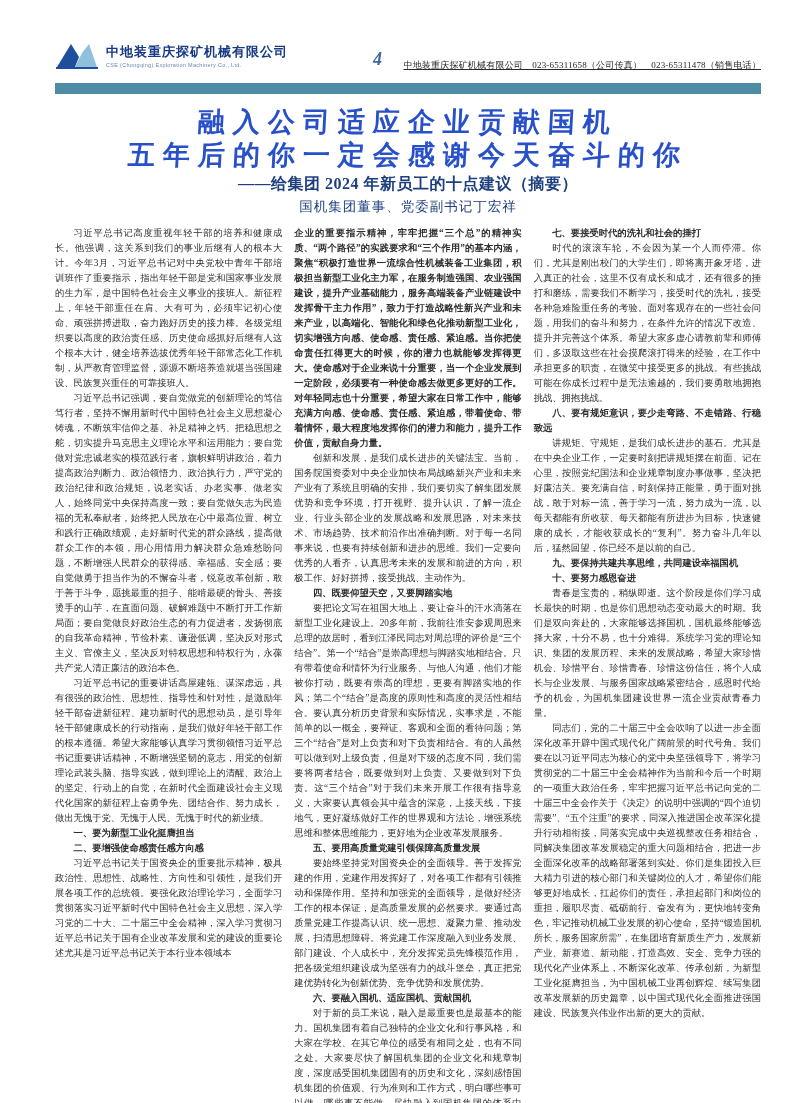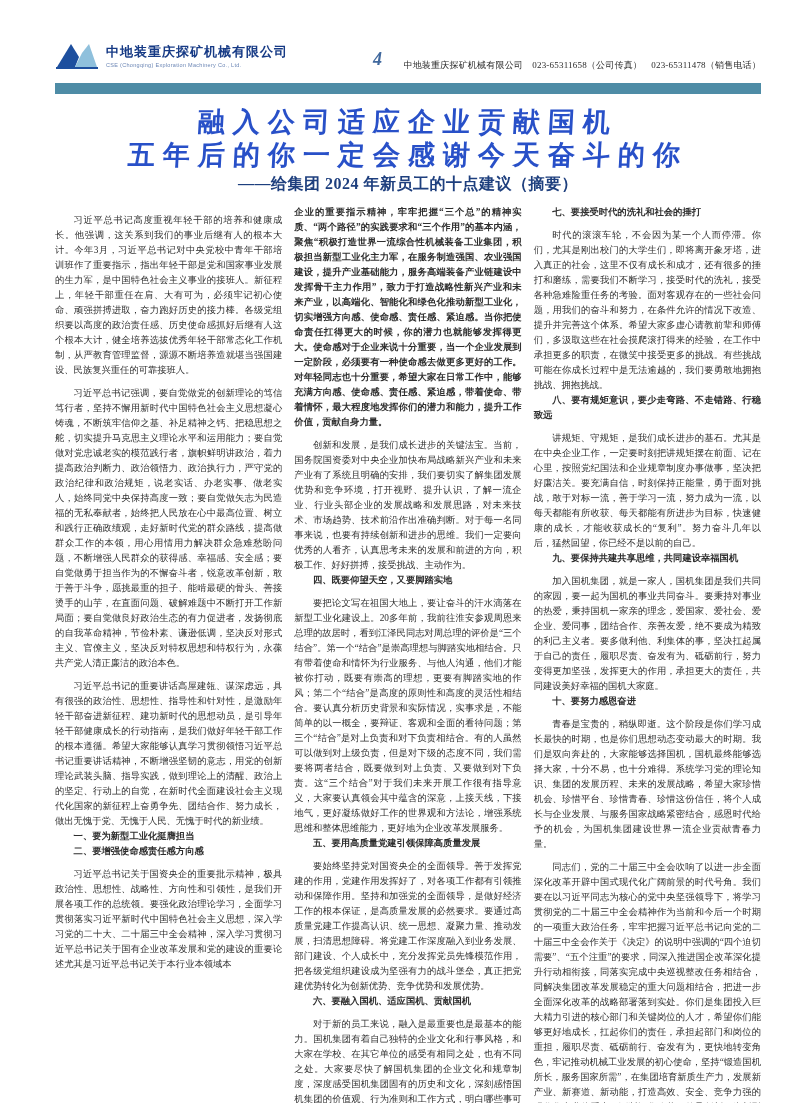--- a/index.html
+++ b/index.html
@@ -22,21 +22,21 @@
   }
   .company-name-en{
     font-family:"Liberation Sans","DejaVu Sans",sans-serif;
     font-size:5.5px;color:#6b86b5;letter-spacing:0.3px;margin-top:2px;
   }
   .page-number{
     position:absolute;left:318px;bottom:6px;font-style:italic;
     font-size:18px;color:#41699e;font-weight:bold;
   }
   .contact{
-    position:absolute;right:0;bottom:4px;font-size:9px;color:#2a2a2a;letter-spacing:0.2px;
+    position:absolute;right:0;bottom:4px;font-size:9px;color:#2a2a2a;letter-spacing:0.2px;text-decoration:underline;
   }
   .divider-bar{
     margin-top:7px;height:11px;background:var(--bar-color,#4e8ca6);
   }
   
   .title-block{text-align:center;margin-top:12px;}
   .title-line{
     font-family:"Liberation Sans","DejaVu Sans",sans-serif;
     font-weight:bold;color:var(--title-blue,#2850c8);
     font-size:27px;letter-spacing:8px;line-height:33px;
@@ -49,21 +49,21 @@
   .author{
     margin-top:3px;font-size:13.5px;color:var(--subtitle-navy,#1e3f7e);letter-spacing:1px;
   }
   
   .body-cols{
     display:flex;gap:12px;margin-top:10px;
     font-size:9.3px;line-height:15px;color:#2e2e2e;
   }
   .col{flex:1;min-width:0;}
   .col p{margin:0;text-align:justify;text-justify:inter-character;word-break:break-all;}
-  .col p.para{text-indent:2em;margin-top:8px;}
+  .col p.para{text-indent:2em;}
   .col p.cont{text-indent:0;font-weight:bold;}
   .col p.heading{text-indent:2em;font-weight:bold;}
 </style>
 </head>
 <body>
 
 <div class="page">
   <div class="content">
 
     <div class="header">
@@ -83,20 +83,21 @@
       <span class="page-number">4</span>
       <span class="contact">中地装重庆探矿机械有限公司　023-65311658（公司传真）　023-65311478（销售电话）</span>
     </div>
 
     <div class="divider-bar"></div>
 
     <div class="title-block">
       <div class="title-line">融入公司适应企业贡献国机</div>
       <div class="title-line">五年后的你一定会感谢今天奋斗的你</div>
       <div class="subtitle">——给集团 2024 年新员工的十点建议（摘要）</div>
+      <div class="author">国机集团董事、党委副书记丁宏祥</div>
     </div>
 
     <div class="body-cols">
         <div class="col">
           <p class="para">习近平总书记高度重视年轻干部的培养和健康成长。他强调，这关系到我们的事业后继有人的根本大计。今年3月，习近平总书记对中央党校中青年干部培训班作了重要指示，指出年轻干部是党和国家事业发展的生力军，是中国特色社会主义事业的接班人。新征程上，年轻干部重任在肩、大有可为，必须牢记初心使命、顽强拼搏进取，奋力跑好历史的接力棒。各级党组织要以高度的政治责任感、历史使命感抓好后继有人这个根本大计，健全培养选拔优秀年轻干部常态化工作机制，从严教育管理监督，源源不断培养造就堪当强国建设、民族复兴重任的可靠接班人。</p>
           <p class="para">习近平总书记强调，要自觉做党的创新理论的笃信笃行者，坚持不懈用新时代中国特色社会主义思想凝心铸魂，不断筑牢信仰之基、补足精神之钙、把稳思想之舵，切实提升马克思主义理论水平和运用能力；要自觉做对党忠诚老实的模范践行者，旗帜鲜明讲政治，着力提高政治判断力、政治领悟力、政治执行力，严守党的政治纪律和政治规矩，说老实话、办老实事、做老实人，始终同党中央保持高度一致；要自觉做矢志为民造福的无私奉献者，始终把人民放在心中最高位置、树立和践行正确政绩观，走好新时代党的群众路线，提高做群众工作的本领，用心用情用力解决群众急难愁盼问题，不断增强人民群众的获得感、幸福感、安全感；要自觉做勇于担当作为的不懈奋斗者，锐意改革创新，敢于善于斗争，愿挑最重的担子、能啃最硬的骨头、善接烫手的山芋，在直面问题、破解难题中不断打开工作新局面；要自觉做良好政治生态的有力促进者，发扬彻底的自我革命精神，节俭朴素、谦逊低调，坚决反对形式主义、官僚主义，坚决反对特权思想和特权行为，永葆共产党人清正廉洁的政治本色。</p>
           <p class="para">习近平总书记的重要讲话高屋建瓴、谋深虑远，具有很强的政治性、思想性、指导性和针对性，是激励年轻干部奋进新征程、建功新时代的思想动员，是引导年轻干部健康成长的行动指南，是我们做好年轻干部工作的根本遵循。希望大家能够认真学习贯彻领悟习近平总书记重要讲话精神，不断增强坚韧的意志，用党的创新理论武装头脑、指导实践，做到理论上的清醒、政治上的坚定、行动上的自觉，在新时代全面建设社会主义现代化国家的新征程上奋勇争先、团结合作、努力成长，做出无愧于党、无愧于人民、无愧于时代的新业绩。</p>
           <p class="heading">一、要为新型工业化挺膺担当</p>
           <p class="heading">二、要增强使命感责任感方向感</p>
           <p class="para">习近平总书记关于国资央企的重要批示精神，极具政治性、思想性、战略性、方向性和引领性，是我们开展各项工作的总统领。要强化政治理论学习，全面学习贯彻落实习近平新时代中国特色社会主义思想，深入学习党的二十大、二十届三中全会精神，深入学习贯彻习近平总书记关于国有企业改革发展和党的建设的重要论述尤其是习近平总书记关于本行业本领域本</p>
@@ -110,21 +111,20 @@
           <p class="para">要始终坚持党对国资央企的全面领导。善于发挥党建的作用，党建作用发挥好了，对各项工作都有引领推动和保障作用。坚持和加强党的全面领导，是做好经济工作的根本保证，是高质量发展的必然要求。要通过高质量党建工作提高认识、统一思想、凝聚力量、推动发展，扫清思想障碍。将党建工作深度融入到业务发展、部门建设、个人成长中，充分发挥党员先锋模范作用，把各级党组织建设成为坚强有力的战斗堡垒，真正把党建优势转化为创新优势、竞争优势和发展优势。</p>
           <p class="heading">六、要融入国机、适应国机、贡献国机</p>
           <p class="para">对于新的员工来说，融入是最重要也是最基本的能力。国机集团有着自己独特的企业文化和行事风格，和大家在学校、在其它单位的感受有相同之处，也有不同之处。大家要尽快了解国机集团的企业文化和规章制度，深度感受国机集团固有的历史和文化，深刻感悟国机集团的价值观、行为准则和工作方式，明白哪些事可以做，哪些事不能做，尽快融入到国机集团的体系中来，加快适应工作节奏，为企业发展和部门建设贡献力量。</p>
         </div>
         <div class="col">
           <p class="heading">七、要接受时代的洗礼和社会的捶打</p>
           <p class="para">时代的滚滚车轮，不会因为某一个人而停滞。你们，尤其是刚出校门的大学生们，即将离开象牙塔，进入真正的社会，这里不仅有成长和成才，还有很多的捶打和磨练，需要我们不断学习，接受时代的洗礼，接受各种急难险重任务的考验。面对客观存在的一些社会问题，用我们的奋斗和努力，在条件允许的情况下改造、提升并完善这个体系。希望大家多虚心请教前辈和师傅们，多汲取这些在社会摸爬滚打得来的经验，在工作中承担更多的职责，在微笑中接受更多的挑战。有些挑战可能在你成长过程中是无法逾越的，我们要勇敢地拥抱挑战、拥抱挑战。</p>
           <p class="heading">八、要有规矩意识，要少走弯路、不走错路、行稳致远</p>
           <p class="para">讲规矩、守规矩，是我们成长进步的基石。尤其是在中央企业工作，一定要时刻把讲规矩摆在前面、记在心里，按照党纪国法和企业规章制度办事做事，坚决把好廉洁关。要充满自信，时刻保持正能量，勇于面对挑战，敢于对标一流，善于学习一流，努力成为一流，以每天都能有所收获、每天都能有所进步为目标，快速健康的成长，才能收获成长的“复利”。努力奋斗几年以后，猛然回望，你已经不是以前的自己。</p>
           <p class="heading">九、要保持共建共享思维，共同建设幸福国机</p>
-          <p class="para">加入国机集团，就是一家人，国机集团是我们共同的家园，要一起为国机的事业共同奋斗。要秉持对事业的热爱，秉持国机一家亲的理念，爱国家、爱社会、爱企业、爱同事，团结合作、亲善友爱，绝不要成为精致的利己主义者。要多做利他、利集体的事，坚决扛起属于自己的责任，履职尽责、奋发有为、砥砺前行，努力变得更加坚强，发挥更大的作用，承担更大的责任，共同建设美好幸福的国机大家庭。</p>
           <p class="heading">十、要努力感恩奋进</p>
           <p class="para">青春是宝贵的，稍纵即逝。这个阶段是你们学习成长最快的时期，也是你们思想动态变动最大的时期。我们是双向奔赴的，大家能够选择国机，国机最终能够选择大家，十分不易，也十分难得。系统学习党的理论知识、集团的发展历程、未来的发展战略，希望大家珍惜机会、珍惜平台、珍惜青春、珍惜这份信任，将个人成长与企业发展、与服务国家战略紧密结合，感恩时代给予的机会，为国机集团建设世界一流企业贡献青春力量。</p>
           <p class="para">同志们，党的二十届三中全会吹响了以进一步全面深化改革开辟中国式现代化广阔前景的时代号角。我们要在以习近平同志为核心的党中央坚强领导下，将学习贯彻党的二十届三中全会精神作为当前和今后一个时期的一项重大政治任务，牢牢把握习近平总书记向党的二十届三中全会作关于《决定》的说明中强调的“四个迫切需要”、“五个注重”的要求，同深入推进国企改革深化提升行动相衔接，同落实完成中央巡视整改任务相结合，同解决集团改革发展稳定的重大问题相结合，把进一步全面深化改革的战略部署落到实处。你们是集团投入巨大精力引进的核心部门和关键岗位的人才，希望你们能够更好地成长，扛起你们的责任，承担起部门和岗位的重担，履职尽责、砥砺前行、奋发有为，更快地转变角色，牢记推动机械工业发展的初心使命，坚持“锻造国机所长，服务国家所需”，在集团培育新质生产力，发展新产业、新赛道、新动能，打造高效、安全、竞争力强的现代化产业体系上，不断深化改革、传承创新，为新型工业化挺膺担当，为中国机械工业再创辉煌、续写集团改革发展新的历史篇章，以中国式现代化全面推进强国建设、民族复兴伟业作出新的更大的贡献。</p>
         </div>
       </div>
 
   </div>
 </div>
 
 </body></html>

